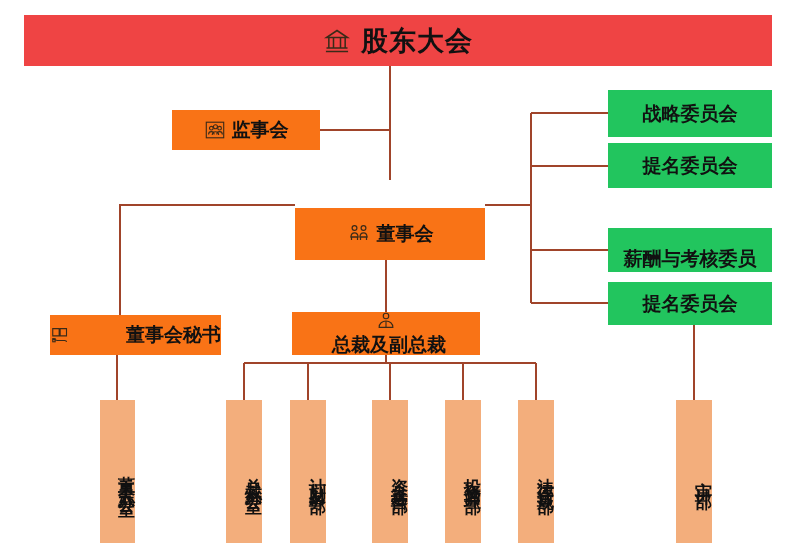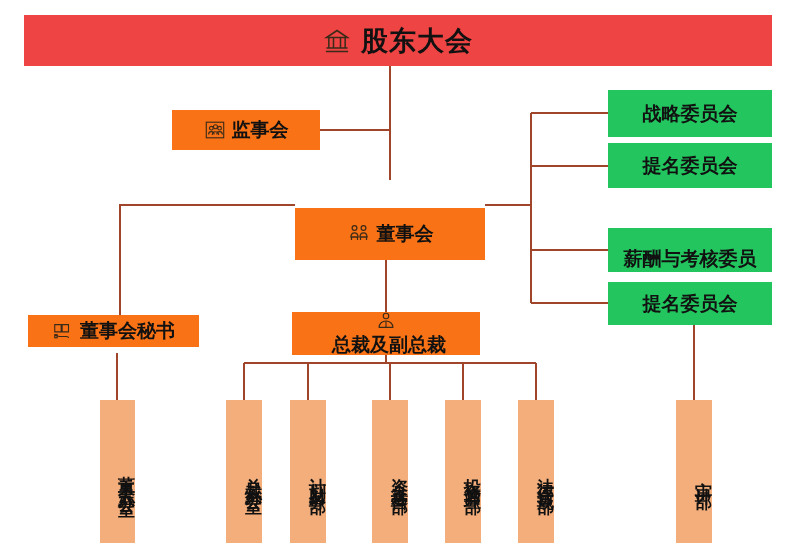--- a/index.html
+++ b/index.html
@@ -155,21 +155,21 @@
   <div class="node committee" style="left:608px;top:143px;width:164px;height:45px;">
     <span class="label">提名委员会</span>
   </div>
   <div class="node committee" style="left:608px;top:228px;width:164px;height:44px;align-items:flex-end;">
     <span class="label">薪酬与考核委员</span>
   </div>
   <div class="node committee" style="left:608px;top:282px;width:164px;height:43px;">
     <span class="label">提名委员会</span>
   </div>
 
-  <div class="node box" style="left:28px;top:315px;width:171px;height:32px;">
+  <div class="node box" style="left:50px;top:315px;width:171px;height:40px;justify-content:space-between;">
     <span class="ico">
       <svg width="22" height="22" viewBox="0 0 24 24" fill="none" stroke="#3a2a18" stroke-width="1.2">
         <path d="M3 5h7v8H3z"></path>
         <path d="M11 5h7v8h-7z"></path>
         <path d="M10.5 5v8"></path>
         <path d="M3 16.5c2 0 3 1.5 5 1.5h8c1.2 0 2 .8 2 1.6"></path>
         <rect x="3" y="16" width="2.6" height="3.4"></rect>
       </svg>
     </span>
     <span class="label">董事会秘书</span>

